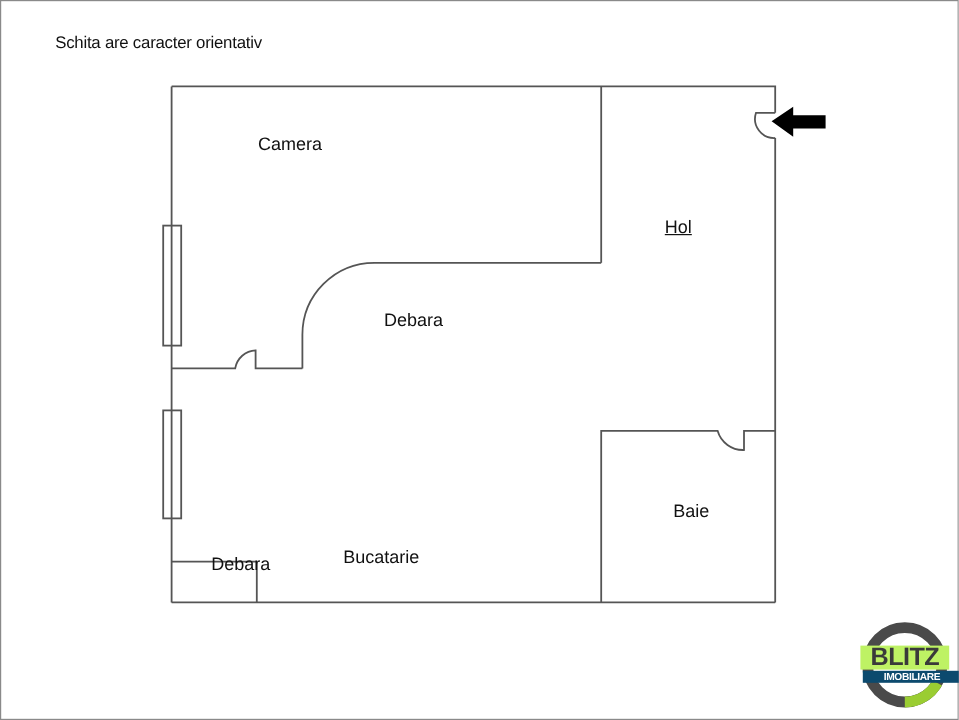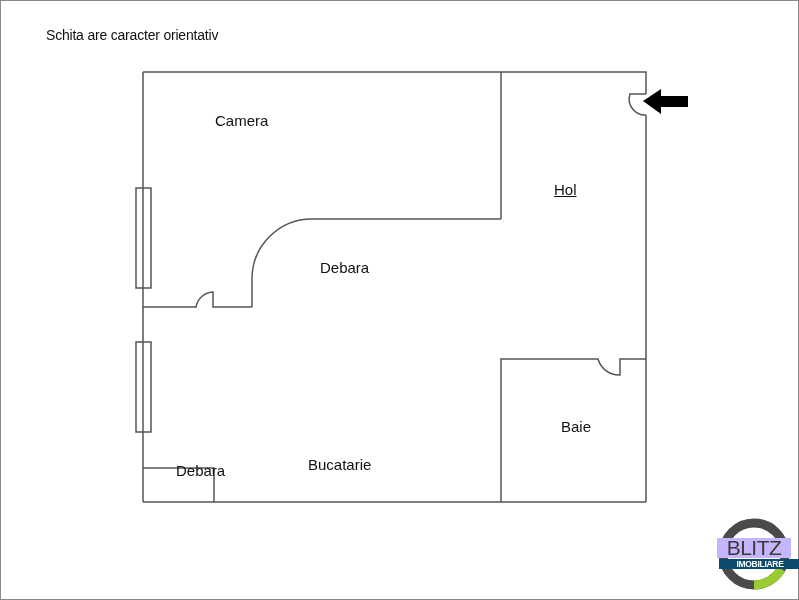--- a/index.html
+++ b/index.html
@@ -2,21 +2,21 @@
 <html><head>
 <meta charset="utf-8">
 <style>
   html, body { margin: 0; padding: 0; background: #ffffff; }
   body { width: 799px; height: 600px; position: relative; overflow: hidden; font-family: "Liberation Sans", "DejaVu Sans", sans-serif; }
   .frame { position: absolute; left: 0; top: 0; width: 797px; height: 598px; border: 1px solid #8a8a8a; box-sizing: content-box; }
   .caption { position: absolute; left: 46px; top: 27px; font-size: 14px; color: #111; letter-spacing: -0.2px; }
   svg.plan { position: absolute; left: 0; top: 0; }
   .room-label { position: absolute; font-size: 15px; color: #111; }
   .logo { position: absolute; left: 717px; top: 517px; width: 74px; height: 74px; }
-  .logo-text1 { position: absolute; left: 0; top: 21px; width: 74px; text-align: center; font-weight: normal; font-size: 21px; color: #3a3a3a; letter-spacing: -0.5px; background: #c4b5fd; line-height: 20px; }
+  .logo-text1 { position: absolute; left: 0; top: 21px; width: 74px; text-align: center; font-weight: bold; font-size: 21px; color: #3a3a3a; letter-spacing: -0.5px; background: #bef264; line-height: 20px; }
   .logo-text2 { position: absolute; left: 2px; top: 42px; width: 82px; text-align: center; font-weight: bold; font-size: 8.5px; color: #fff; background: #0c4a6e; line-height: 10px; letter-spacing: -0.3px; }
 </style>
 </head>
 <body>
 
 <div class="frame"></div>
 
 <div class="caption">Schita are caracter orientativ</div>
 
 <svg class="plan" width="799" height="600" viewBox="0 0 799 600">
@@ -45,21 +45,21 @@
 
   <g>
     <polygon points="643,101 661,89 661,96 688,96 688,107 661,107 661,114" fill="#000"></polygon>
   </g>
 </svg>
 
 <div class="room-label" style="left:215px; top:112px;">Camera</div>
 <div class="room-label" style="left:554px; top:181px;text-decoration:underline;">Hol</div>
 <div class="room-label" style="left:320px; top:259px;">Debara</div>
 <div class="room-label" style="left:530px; top:418px;margin-left:31px;">Baie</div>
-<div class="room-label" style="left:308px; top:456px;">Bucatarie</div>
+<div class="room-label" style="left:286px; top:456px;">Bucatarie</div>
 <div class="room-label" style="left:152px; top:462px;margin-left:24px;">Debara</div>
 
 <div class="logo">
   <svg width="74" height="74" viewBox="0 0 74 74">
     <circle cx="37" cy="37" r="31" fill="none" stroke="#4a4a4a" stroke-width="9"></circle>
     <path d="M37 68 A 31 31 0 0 0 64 52" fill="none" stroke="#9acd32" stroke-width="9"></path>
   </svg>
   <div class="logo-text1">BLITZ</div>
   <div class="logo-text2">IMOBILIARE</div>
 </div>

